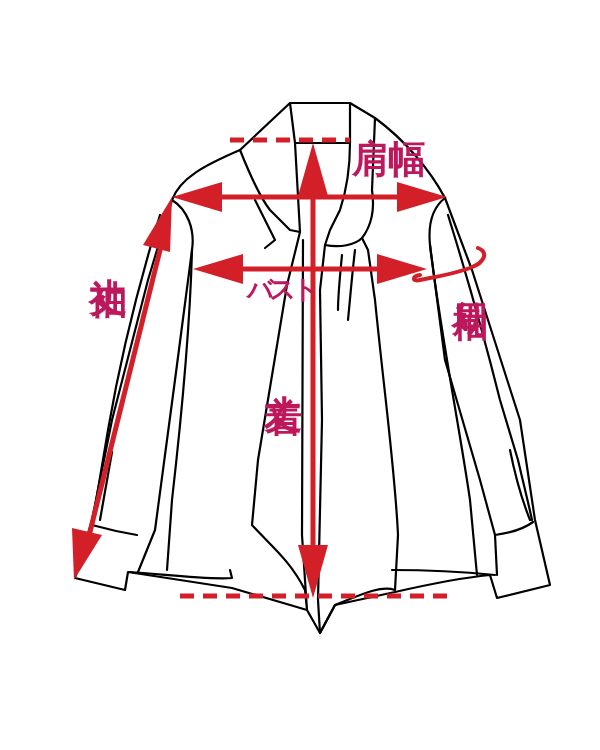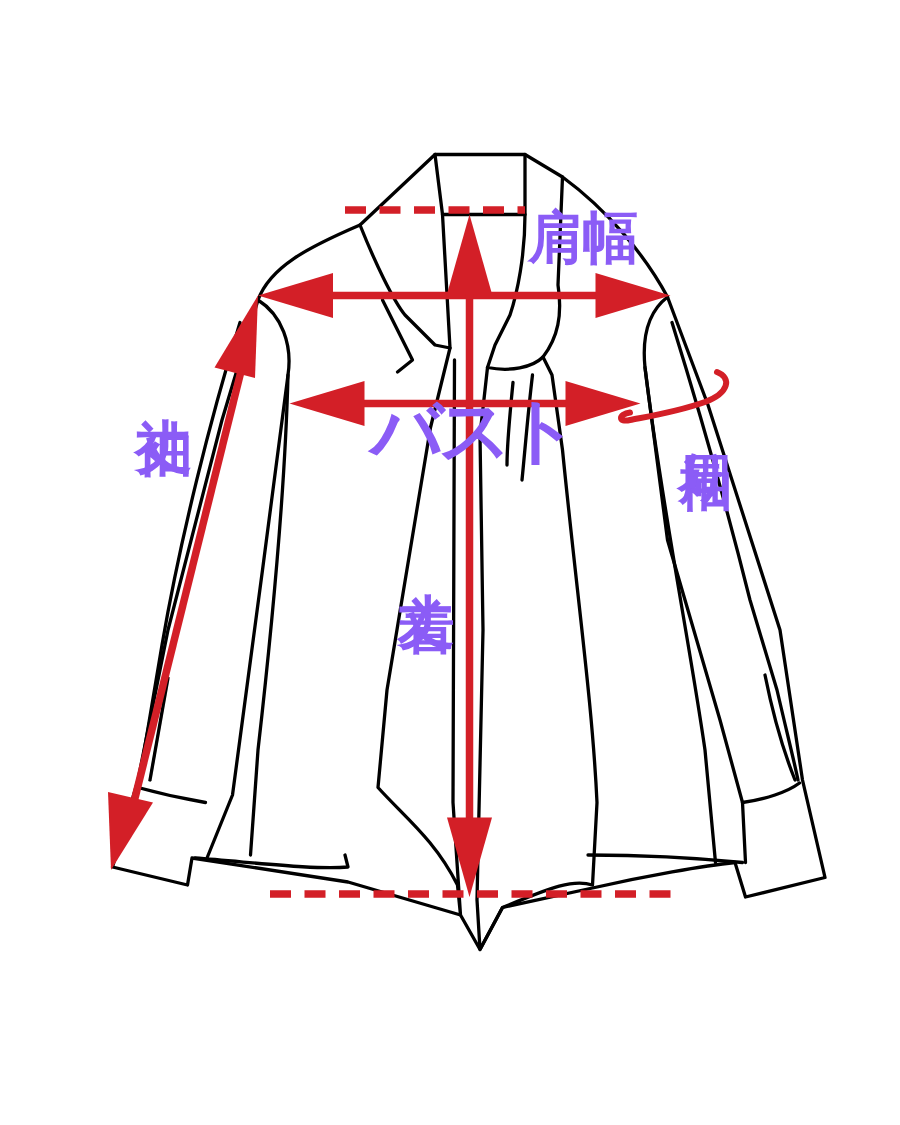--- a/index.html
+++ b/index.html
@@ -1,28 +1,28 @@
 <!DOCTYPE html>
 <html><head>
   <meta charset="utf-8">
   <style>
     html, body { margin: 0; padding: 0; background: #ffffff; }
     body { width: 600px; height: 750px; position: relative; overflow: hidden; font-family: "DejaVu Sans", sans-serif; }
     #diagram { position: absolute; left: 0; top: 0; width: 600px; height: 750px; }
     .label {
       position: absolute;
-      color: #8b5cf6;
+      color: #be185d;
       font-family: Liberation Serif, serif;
       font-weight: bold;
       line-height: 1;
       white-space: nowrap;
     }
     .vertical { writing-mode: vertical-rl; text-orientation: upright; letter-spacing: 0px; }
     #lbl-shoulder { left: 352px; top: 140px; font-size: 38px; letter-spacing: -2px; }
-    #lbl-bust { left: 247px; top: 264px; font-size: 48px; letter-spacing: -4px; }
+    #lbl-bust { left: 247px; top: 277px; font-size: 26px; letter-spacing: -4px; }
     #lbl-length { left: 264px; top: 365px; font-size: 38px; }
     #lbl-sleeve { left: 89px; top: 248px; font-size: 38px; }
     #lbl-armhole { left: 452px; top: 275px; font-size: 36px; }
   </style>
 </head>
 <body>
 
 <svg id="diagram" viewBox="0 0 600 750" xmlns="http://www.w3.org/2000/svg">
 
   <g fill="#ffffff" stroke="#000" stroke-width="2.2" stroke-linejoin="round" stroke-linecap="round">

